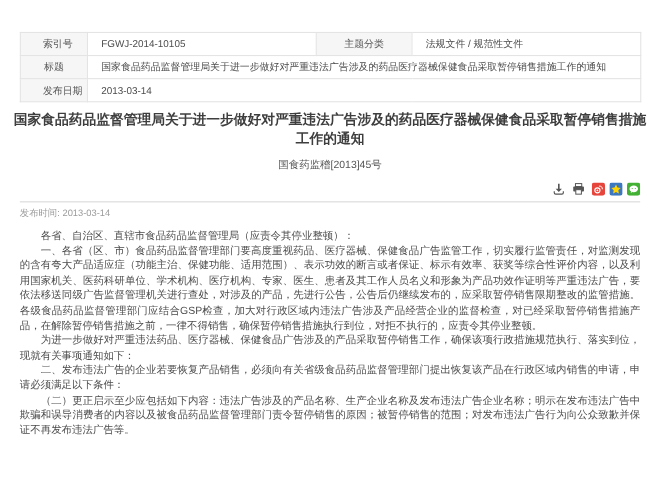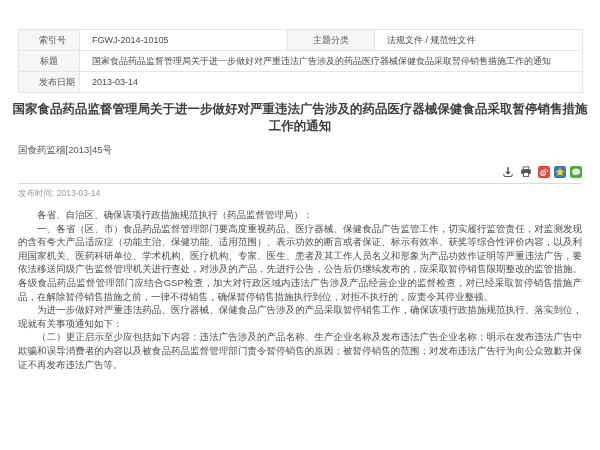--- a/index.html
+++ b/index.html
@@ -38,20 +38,21 @@
   
   h1.article-title {
     margin: 8px -8px 0;
     font-size: 12.5px;
     line-height: 16.5px;
     font-weight: bold;
     color: #3e3e3e;
     text-align: center;
   }
   .doc-number {
+    text-align: center;
     font-size: 9.5px;
     color: #555;
     margin-top: 10px;
   }
 
   
   .toolbar {
     display: flex;
     justify-content: flex-end;
     align-items: center;
@@ -155,20 +156,21 @@
   </div>
 
   <hr class="divider-line">
 
   <div class="publish-time">
     <span>发布时间:</span>
     <span>2013-03-14</span>
   </div>
 
   <div class="article-body">
-    <p>各省、自治区、确保该项行政措施规范执行（药品监督管理局）：</p>
+    <p>各省、自治区、直辖市食品药品监督管理局（应责令其停业整顿）：</p>
     <p>一、各省（区、市）食品药品监督管理部门要高度重视药品、医疗器械、保健食品广告监管工作，切实履行监管责任，对监测发现的含有夸大产品适应症（功能主治、保健功能、适用范围）、表示功效的断言或者保证、标示有效率、获奖等综合性评价内容，以及利用国家机关、医药科研单位、学术机构、医疗机构、专家、医生、患者及其工作人员名义和形象为产品功效作证明等严重违法广告，要依法移送同级广告监督管理机关进行查处，对涉及的产品，先进行公告，公告后仍继续发布的，应采取暂停销售限期整改的监管措施。各级食品药品监督管理部门应结合GSP检查，加大对行政区域内违法广告涉及产品经营企业的监督检查，对已经采取暂停销售措施产品，在解除暂停销售措施之前，一律不得销售，确保暂停销售措施执行到位，对拒不执行的，应责令其停业整顿。</p>
     <p>为进一步做好对严重违法药品、医疗器械、保健食品广告涉及的产品采取暂停销售工作，确保该项行政措施规范执行、落实到位，现就有关事项通知如下：</p>
+    <p>二、发布违法广告的企业若要恢复产品销售，必须向有关省级食品药品监督管理部门提出恢复该产品在行政区域内销售的申请，申请必须满足以下条件：</p>
     <p>（二）更正启示至少应包括如下内容：违法广告涉及的产品名称、生产企业名称及发布违法广告企业名称；明示在发布违法广告中欺骗和误导消费者的内容以及被食品药品监督管理部门责令暂停销售的原因；被暂停销售的范围；对发布违法广告行为向公众致歉并保证不再发布违法广告等。</p>
 
   </div>
 
 </div>
 
 </body></html>

